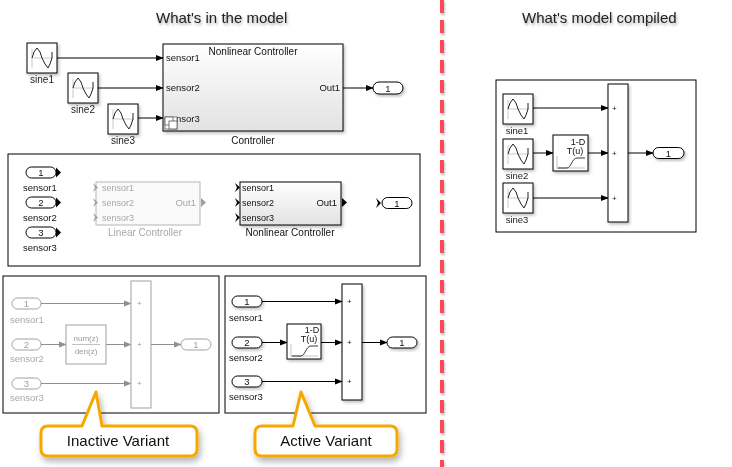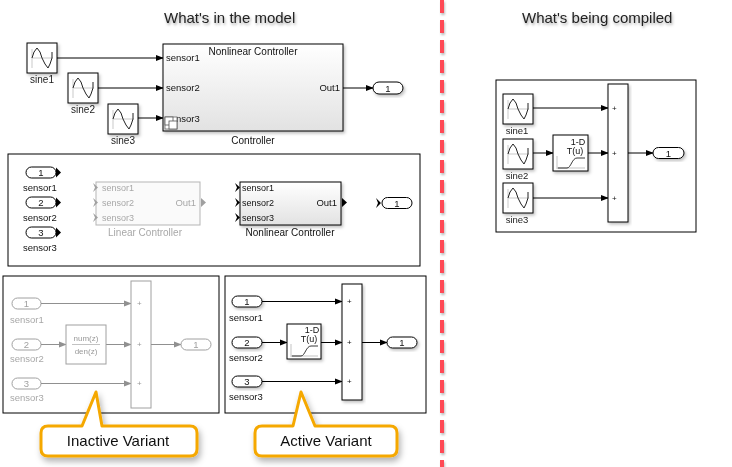--- a/index.html
+++ b/index.html
@@ -5,22 +5,22 @@
   html, body { margin: 0; padding: 0; background: #ffffff; }
   body { width: 732px; height: 467px; position: relative; overflow: hidden;
          font-family: "Liberation Sans", sans-serif; }
   svg text { font-family: "Liberation Sans", sans-serif; }
   .title { position: absolute; font-size: 15px; color: #222; text-shadow: 1px 2px 3px rgba(0,0,0,0.35); white-space: nowrap; }
   .callout-text { font-size: 15px; fill: #111; }
 </style>
 </head>
 <body>
 
-<div class="title" style="left:156px; top:9px;margin-left:8px;">What's in the model</div>
-<div class="title" style="left:522px; top:9px;">What's being compiled</div>
+<div class="title" style="left:156px; top:9px;">What's in the model</div>
+<div class="title" style="left:522px; top:9px;">What's model compiled</div>
 
 <svg id="diagram" width="732" height="467" style="position:absolute; left:0; top:0;" xmlns="http://www.w3.org/2000/svg">
   <defs>
     <marker id="arrowB" viewBox="0 0 10 10" refX="9" refY="5" markerWidth="8" markerHeight="8" orient="auto">
       <path d="M0,1 L10,5 L0,9 z" fill="#000"></path>
     </marker>
     <marker id="arrowG" viewBox="0 0 10 10" refX="9" refY="5" markerWidth="8" markerHeight="8" orient="auto">
       <path d="M0,1 L10,5 L0,9 z" fill="#909090"></path>
     </marker>
     <linearGradient id="subsysGrad" x1="0" y1="0" x2="0" y2="1">

